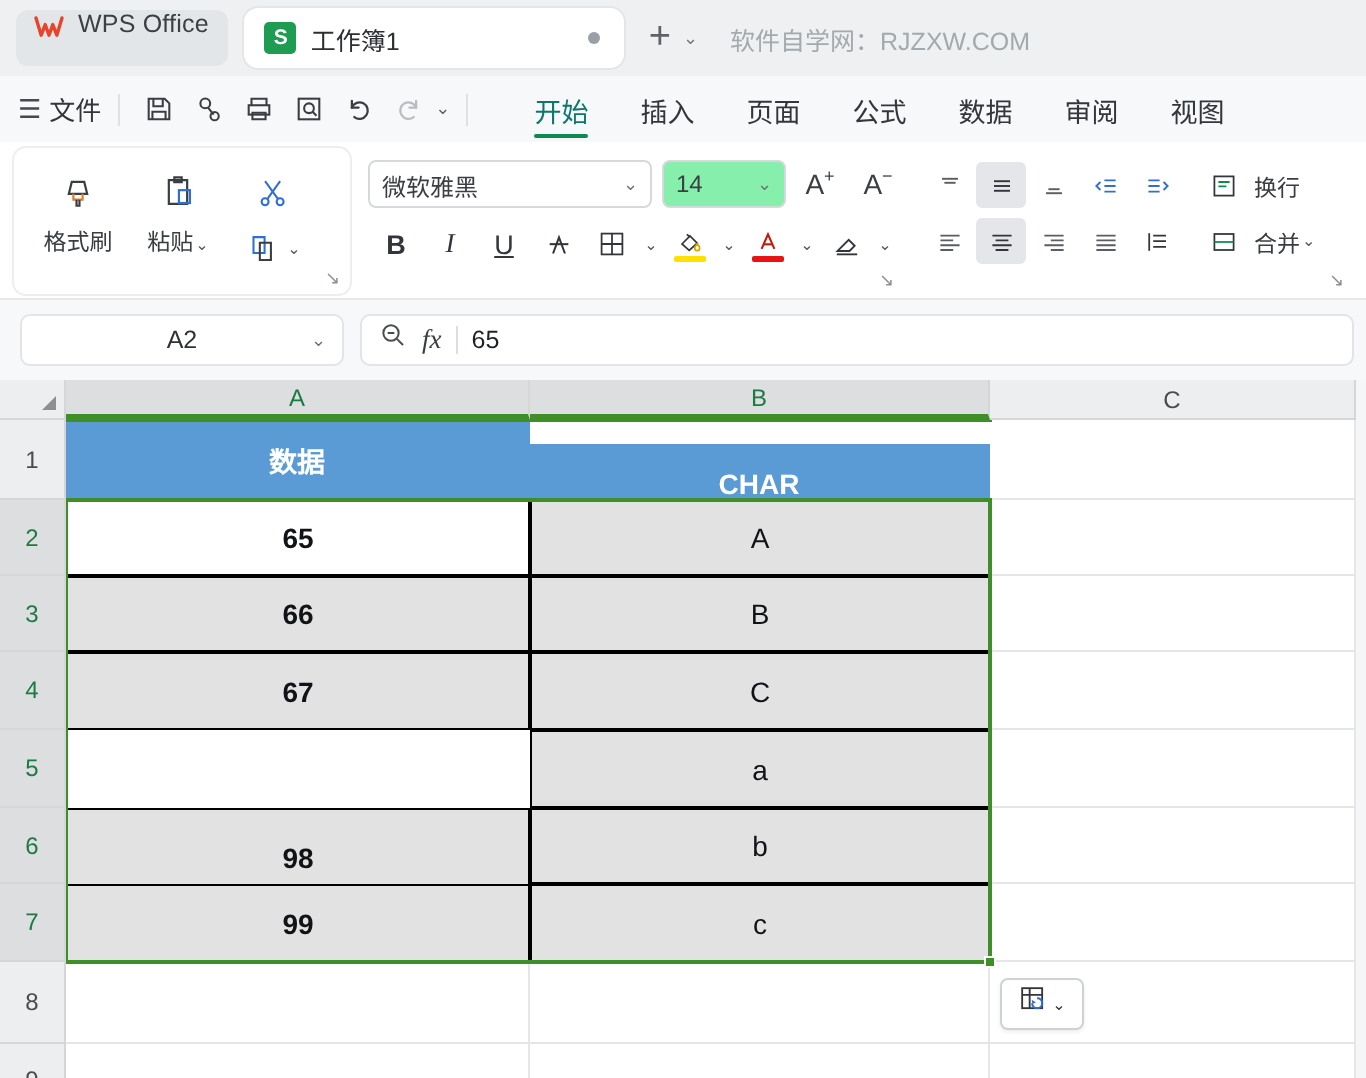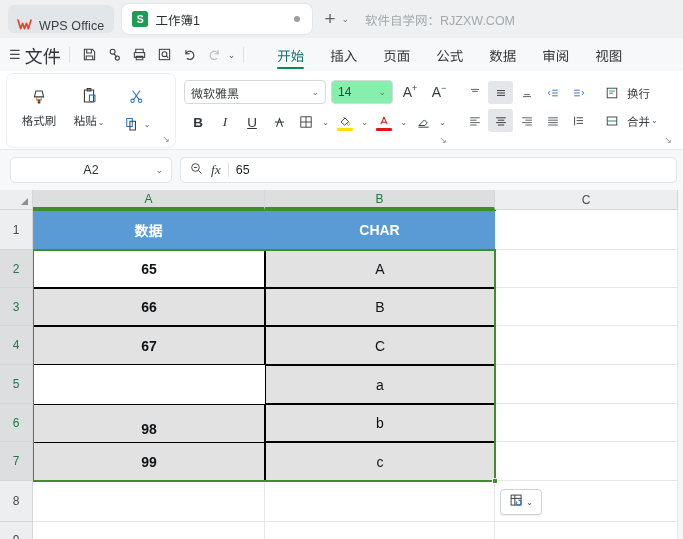--- a/index.html
+++ b/index.html
@@ -13,21 +13,21 @@
   }
   #app { position: relative; width: 683px; height: 539px; background: #f1f3f4; }
 
   
   .titlebar {
     position: absolute; left: 0; top: 0; width: 683px; height: 38px;
     background: #eef0f2;
     display: flex; align-items: center;
   }
   .wps-home {
-    display: flex; align-items: flex-end; gap: 6px;
+    display: flex; align-items: flex-start; gap: 6px;
     height: 28px; margin-left: 8px; padding: 0 10px 0 8px;
     background: #e3e6e9; border-radius: 6px;
   }
   .wps-logo {
     width: 17px; height: 17px; position: relative; flex: none;
   }
   .wps-logo svg { display: block; }
   .wps-home-label { font-size: 12.5px; color: #3c3f43; letter-spacing: .1px; }
 
   .doc-tab {
@@ -62,21 +62,21 @@
   
   .menubar {
     position: absolute; left: 0; top: 38px; width: 683px; height: 33px;
     background: #f7f8f9;
     display: flex; align-items: center;
   }
   .mb-hamburger {
     margin-left: 9px; font-size: 13px; color: #46494d; line-height: 1;
     letter-spacing: -1px;
   }
-  .mb-file { margin-left: 5px; font-size: 18px; color: #32353a; }
+  .mb-file { margin-left: 5px; font-size: 13px; color: #32353a; }
   .mb-sep {
     width: 1px; height: 16px; background: #dfe1e4; margin: 0 8px;
   }
   .qat { display: flex; align-items: center; gap: 2px; }
   .qat-btn {
     width: 23px; height: 23px; display: flex; align-items: center; justify-content: center;
     border-radius: 3px;
   }
   .qat-btn svg { display: block; }
   .qat-caret { font-size: 9px; color: #5a5d61; }
@@ -587,21 +587,21 @@
     <div class="rowhead hl" style="top:136px;height:39px;">4</div>
     <div class="rowhead hl" style="top:175px;height:39px;">5</div>
     <div class="rowhead hl" style="top:214px;height:38px;">6</div>
     <div class="rowhead hl" style="top:252px;height:39px;">7</div>
     <div class="rowhead" style="top:291px;height:41px;">8</div>
     <div class="rowhead" style="top:332px;height:37px;">9</div>
 
     <div class="gridarea">
 
       <div class="cell hdr" style="left:0;top:0;width:232px;height:40px;">数据</div>
-      <div class="cell hdr" style="left:232px;top:0;width:230px;height:40px;">CHAR</div>
+      <div class="cell hdr" style="left:232px;top:12px;width:230px;height:40px;">CHAR</div>
       <div class="cell" style="left:462px;top:0;width:183px;height:40px;"></div>
 
       <div class="cell numcell bordered active" style="left:0;top:40px;width:232px;height:38px;">65</div>
       <div class="cell bordered selfill" style="left:232px;top:40px;width:230px;height:38px;">A</div>
       <div class="cell" style="left:462px;top:40px;width:183px;height:38px;"></div>
 
       <div class="cell numcell bordered selfill" style="left:0;top:78px;width:232px;height:38px;">66</div>
       <div class="cell bordered selfill" style="left:232px;top:78px;width:230px;height:38px;">B</div>
       <div class="cell" style="left:462px;top:78px;width:183px;height:38px;"></div>
 

